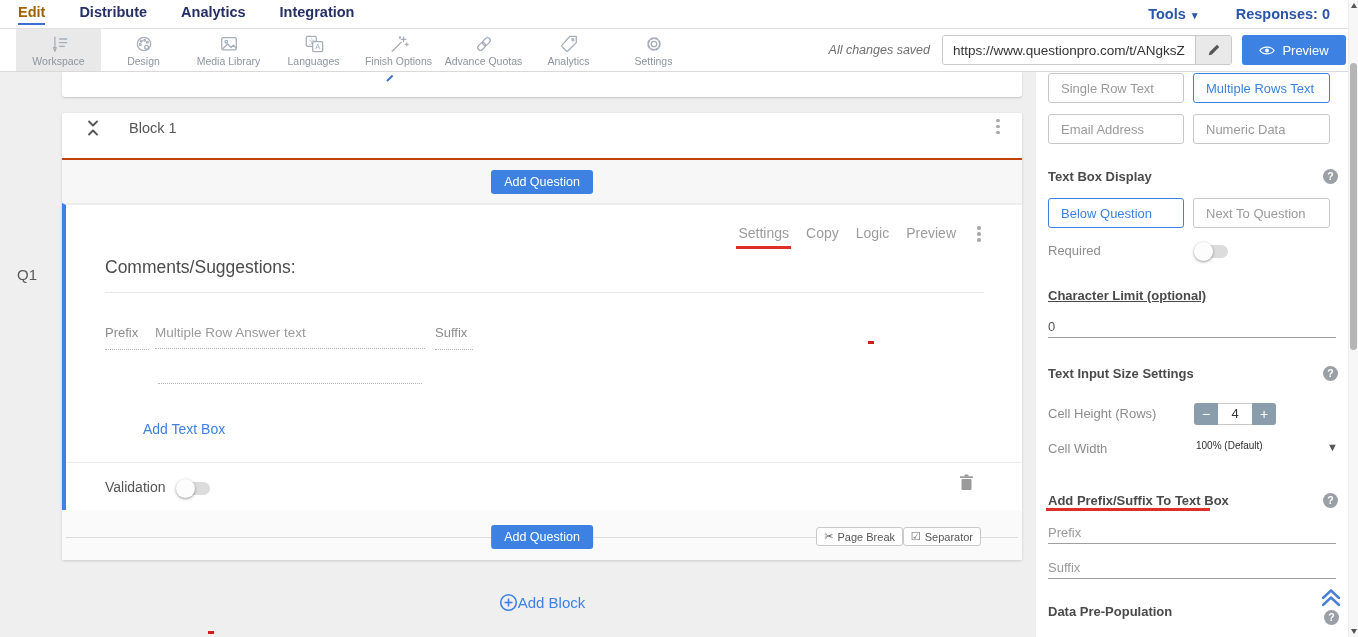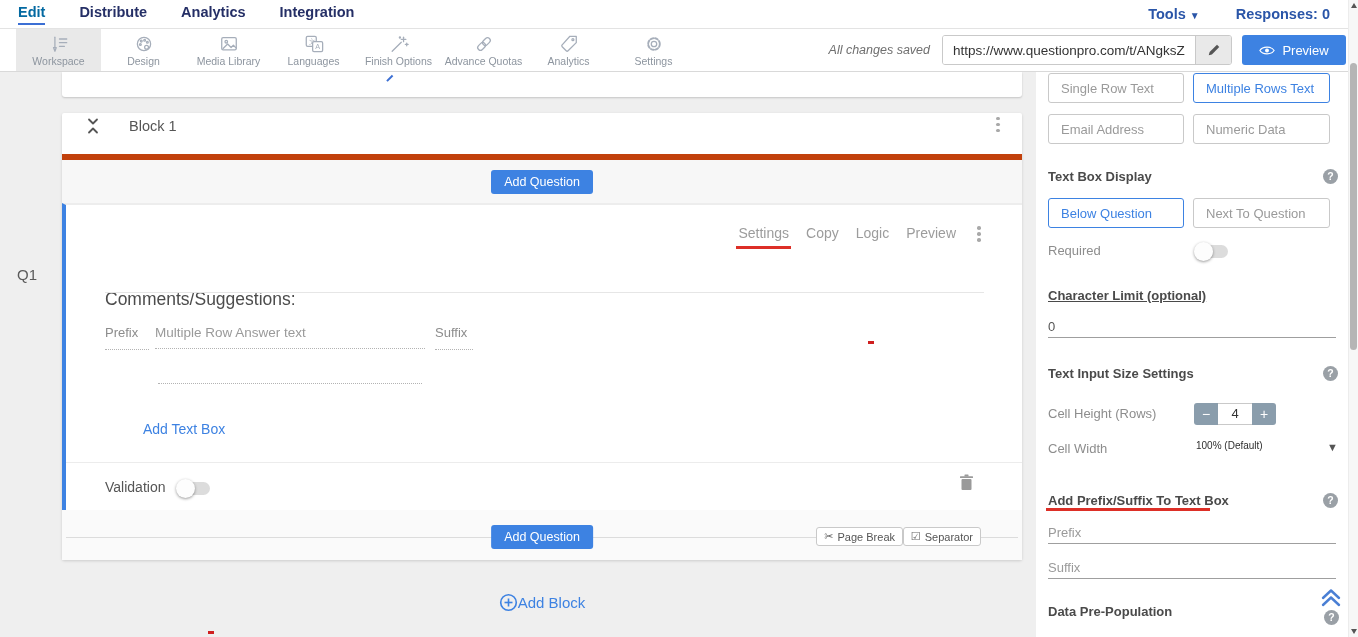--- a/index.html
+++ b/index.html
@@ -3,21 +3,21 @@
 <meta charset="utf-8">
 <style>
   * { margin:0; padding:0; box-sizing:border-box; }
   html,body { width:1358px; height:637px; overflow:hidden; font-family:"Liberation Sans", sans-serif; background:#efefef; }
   .page { position:relative; width:1358px; height:637px; }
 
   
   .topnav { position:absolute; top:0; left:0; width:1358px; height:29px; background:#fff; border-bottom:1px solid #e3e3e3; display:flex; align-items:center; justify-content:space-between; padding:0 14px 0 18px; z-index:5; }
   .nav-left { display:flex; gap:34px; }
   .nav-item { font-size:14.5px; font-weight:bold; color:#252f66; text-decoration:none; cursor:pointer; padding-bottom:3px; }
-  .nav-item.active { color:#0369a1; border-bottom:2px solid #3b6fd4; }
+  .nav-item.active { color:#a16207; border-bottom:2px solid #3b6fd4; }
   .nav-right { display:flex; gap:36px; align-items:center; padding-right:14px; }
   .nav-right a { font-size:14.5px; font-weight:bold; color:#2a55a8; text-decoration:none; cursor:pointer; }
   .caret { font-size:10px; margin-left:4px; }
 
   
   .toolbar { position:absolute; top:29px; left:0; width:1358px; height:43px; background:#fff; border-bottom:1px solid #d9d9d9; display:flex; align-items:stretch; justify-content:space-between; z-index:5; }
   .tb-items { display:flex; padding-left:16px; }
   .tb-item { width:85px; display:flex; flex-direction:column; align-items:center; justify-content:center; gap:1px; cursor:pointer; }
   .tb-item.active { background:#e9e9e9;text-align:center; }
   .tb-icon { height:20px; display:flex; align-items:center; }
@@ -32,34 +32,34 @@
 
   
   .main { position:absolute; top:72px; left:0; width:1348px; height:565px; background:#efefef; }
   .q-label { position:absolute; left:17px; top:194px; font-size:15px; color:#5a5a5a; }
   .col { position:absolute; left:62px; top:0; width:960px; }
 
   .partial-card { position:absolute; top:0; left:0; width:960px; height:25px; background:#fff; border-radius:0 0 3px 3px; box-shadow:0 1px 2px rgba(0,0,0,.18); }
   .blue-mark { position:absolute; left:322px; top:1px; width:8px; height:7px; border-bottom:2px solid #3b6fd4; transform:rotate(-45deg); }
 
   .block-card { position:absolute; top:41px; left:0; width:960px; height:447px; background:#fff; border-radius:2px; box-shadow:0 1px 3px rgba(0,0,0,.15); }
-  .block-header { height:47px; display:flex; align-items:center; border-bottom:6px solid #c2410c; padding:0 22px 16px 24px; }
+  .block-header { height:47px; display:flex; align-items:center; border-bottom:2px solid #c2410c; padding:0 22px 16px 24px; }
   .collapse-icon { cursor:pointer; margin-right:29px; display:flex; }
   .block-title { font-size:14.5px; color:#555; }
   .kebab { width:4px; height:18px; position:relative; cursor:pointer; margin-left:auto; }
   .kebab::before { content:""; position:absolute; top:0; left:0; width:3.5px; height:3.5px; border-radius:50%; background:#a9a9a9; box-shadow:0 6px 0 #a9a9a9, 0 12px 0 #a9a9a9; }
   .addq-strip { height:43px; background:#f7f7f7; display:flex; align-items:center; justify-content:center; }
   .btn-blue { background:#3d82e2; color:#fff; border:0; border-radius:3px; height:24px; padding:0 13px; font-size:12.5px; cursor:pointer; font-family:"Liberation Sans",sans-serif; }
 
   .question-card { position:relative; height:307px; background:#fff; border-left:4px solid #3d82e2; border-top:2px solid #ededed; }
   .q-tabs { position:absolute; top:20px; right:41px; display:flex; gap:17px; align-items:flex-start; }
   .q-tab { font-size:14px; color:#9c9c9c; cursor:pointer; position:relative; padding-bottom:8px; }
   .q-tab.active::after { content:""; position:absolute; left:-2px; right:-2px; bottom:0; height:3px; background:#dd2f27; }
   .q-tabs .kebab { margin-left:4px; margin-top:1px; }
-  .q-title { position:absolute; left:39px; top:52px; font-size:17.5px; color:#4c4c4c;margin-top:32px; }
+  .q-title { position:absolute; left:39px; top:52px; font-size:17.5px; color:#4c4c4c; }
   .q-divider { position:absolute; left:39px; right:38px; top:87px; border-bottom:1px solid #e6e6e6; }
   .dotted-label { font-size:13px; color:#8c8c8c; border-bottom:1px dotted #b3b3b3; padding-bottom:9px; }
   .prefix-label { position:absolute; left:39px; top:120px; width:44px; }
   .answer-input { position:absolute; left:89px; top:120px; width:270px; font-size:13.5px; color:#9a9a9a; border-bottom:1px dotted #b3b3b3; padding-bottom:8px; }
   .suffix-label { position:absolute; left:369px; top:120px; width:38px; }
   .answer-line2 { position:absolute; left:92px; top:178px; width:264px; border-bottom:1px dotted #b3b3b3; }
   .red-dash-1 { position:absolute; left:802px; top:136px; width:6px; height:3px; background:#cf1f1f; }
   .add-textbox { position:absolute; left:77px; top:216px; font-size:14px; color:#3d82e2; cursor:pointer; text-decoration:none; }
   .q-divider2 { position:absolute; left:0; right:0; top:257px; border-bottom:1px solid #ececec; }
   .validation-label { position:absolute; left:39px; top:274px; font-size:14px; color:#555; }

